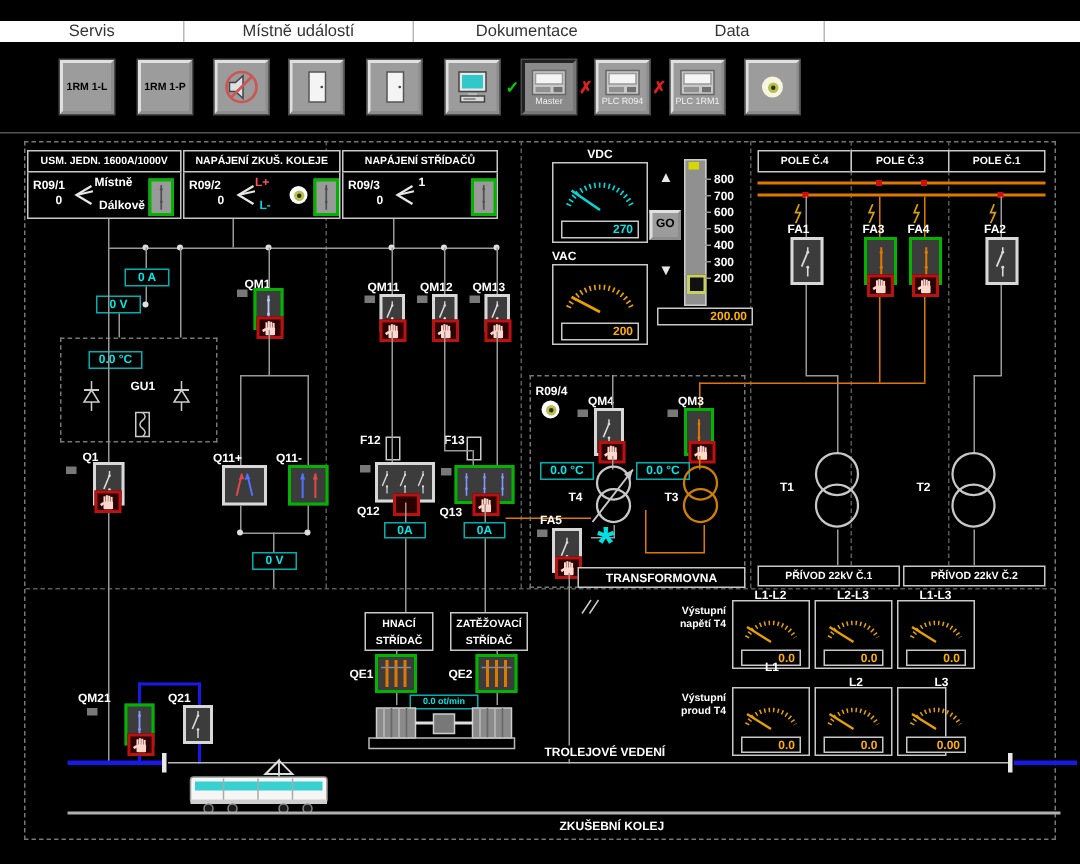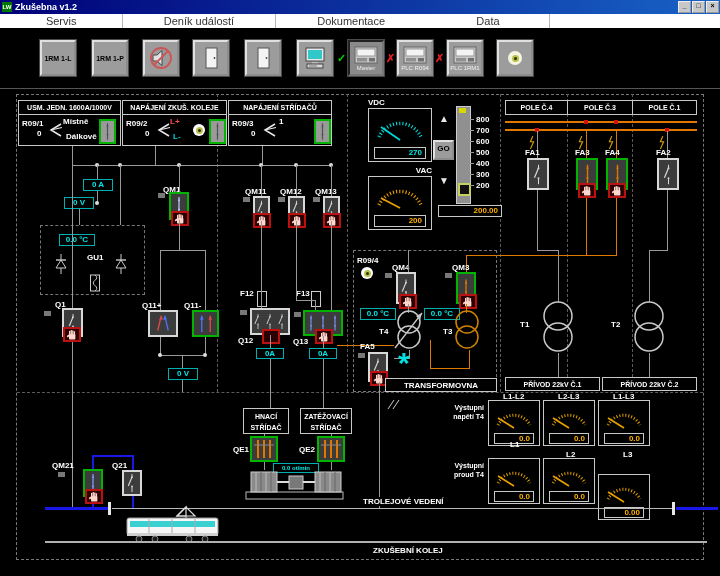--- a/index.html
+++ b/index.html
@@ -139,31 +139,24 @@
    <rect x="1" y="1" width="22" height="16" fill="#c8c8c8" stroke="#666"></rect>
    <rect x="3" y="3" width="18" height="7" fill="#f4f4f4" stroke="#999"></rect>
    <rect x="3" y="12" width="10" height="3.5" fill="#909090"></rect>
    <rect x="15" y="12" width="6" height="3.5" fill="#707070"></rect>
  </symbol>
 </defs>
 </svg>
 
 <div class="screen">
 
-  <div class="titlebar">
-    <div class="titleicon">LW</div>
-    <div class="titletxt">Zkušebna v1.2</div>
-    <div class="winbtn">_</div>
-    <div class="winbtn">□</div>
-    <div class="winbtn">×</div>
-  </div>
 
   <div class="menubar">
     <div class="mitem" style="width:17%">Servis</div>
-    <div class="mitem" style="width:21%">Deník událostí</div>
+    <div class="mitem" style="width:21%">Místně událostí</div>
     <div class="mitem" style="width:21%;border-right:none">Dokumentace</div>
     <div class="mitem" style="width:17%">Data</div>
   </div>
 
   <div class="toolbar">
     <div class="tbtn" style="left:40px">
       <span class="tlabel">1RM 1-L</span>
       </div>
     <div class="tbtn" style="left:92px">
       <span class="tlabel">1RM 1-P</span>
@@ -267,29 +260,29 @@
         <use href="#sel"></use>
       </svg>
     <div class="lbl" style="left:50px;top:16px">1</div>
     <div class="mansw" style="left:85px;top:18px;width:17px;height:25px">
       <svg width="11" height="19" style="color:#505050">
           <use href="#swc"></use>
         </svg>
       </div>
   </div>
 
-  <div class="lbl" style="left:368px;top:98px;width:64px;">VDC</div>
+  <div class="lbl" style="left:368px;top:98px;width:64px;text-align:center">VDC</div>
   <div class="meterbox" style="left:368px;top:108px;width:64px;height:54px">
     <svg class="abs" style="left:3px;top:3px" width="56" height="32" viewBox="0 0 56 32">
       <path d="M7 25 A23 23 0 0 1 49 25" fill="none" stroke="#00d8d8" stroke-width="3.5" stroke-dasharray="1.1 2.1"></path>
       <line x1="28" y1="28" x2="9" y2="15" stroke="#00d8d8" stroke-width="1.8"></line>
     </svg>
     <div class="dval cy" style="left:5px;top:38px;width:52px;height:12px">270</div>
   </div>
-  <div class="lbl" style="left:368px;top:166px;width:64px;text-align:right">VAC</div>
+  <div class="lbl" style="left:368px;top:166px;width:64px;text-align:left">VAC</div>
   <div class="meterbox" style="left:368px;top:176px;width:64px;height:54px">
     <svg class="abs" style="left:3px;top:3px" width="56" height="32" viewBox="0 0 56 32">
       <path d="M7 25 A23 23 0 0 1 49 25" fill="none" stroke="#e8a000" stroke-width="3.5" stroke-dasharray="1.1 2.1"></path>
       <line x1="28" y1="28" x2="9" y2="18" stroke="#e8a000" stroke-width="1.8"></line>
     </svg>
     <div class="dval or" style="left:5px;top:38px;width:52px;height:12px">200</div>
   </div>
 
   <div class="arrowbtn" style="left:436px;top:112px;width:16px;height:16px">▲</div>
   <div class="gobtn" style="left:433px;top:140px;width:21px;height:20px">GO</div>
@@ -717,21 +710,21 @@
   </div>
   <div class="lbl" style="left:566px;top:450px">L2</div>
   <div class="meterbox" style="left:543px;top:458px;width:52px;height:46px">
     <svg class="abs" style="left:3px;top:3px" width="44" height="27" viewBox="0 0 44 27">
       <path d="M6 21 A18 18 0 0 1 38 21" fill="none" stroke="#e8a000" stroke-width="3" stroke-dasharray="1 2"></path>
       <line x1="22" y1="24" x2="6" y2="14" stroke="#e8a000" stroke-width="1.6"></line>
       </svg>
     <div class="dval or" style="left:5px;top:32px;width:40px;height:11px">0.0</div>
   </div>
   <div class="lbl" style="left:623px;top:450px">L3</div>
-  <div class="meterbox" style="left:598px;top:474px;width:52px;height:46px">
+  <div class="meterbox" style="left:598px;top:458px;width:33px;height:46px">
     <svg class="abs" style="left:3px;top:3px" width="44" height="27" viewBox="0 0 44 27">
       <path d="M6 21 A18 18 0 0 1 38 21" fill="none" stroke="#e8a000" stroke-width="3" stroke-dasharray="1 2"></path>
       <line x1="22" y1="24" x2="6" y2="14" stroke="#e8a000" stroke-width="1.6"></line>
       </svg>
     <div class="dval or" style="left:5px;top:32px;width:40px;height:11px">0.00</div>
   </div>
 
   <div class="lbl" style="left:52px;top:461px">QM21</div>
   <div class="tag" style="left:58px;top:472px"></div>
   <div class="bwire" style="left:92px;top:455px;width:42px;height:2px"></div>

